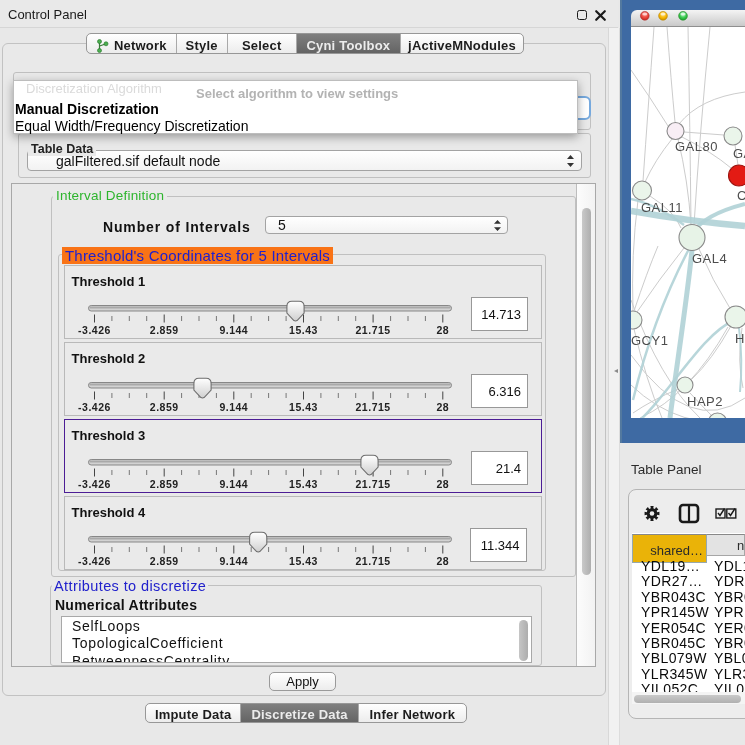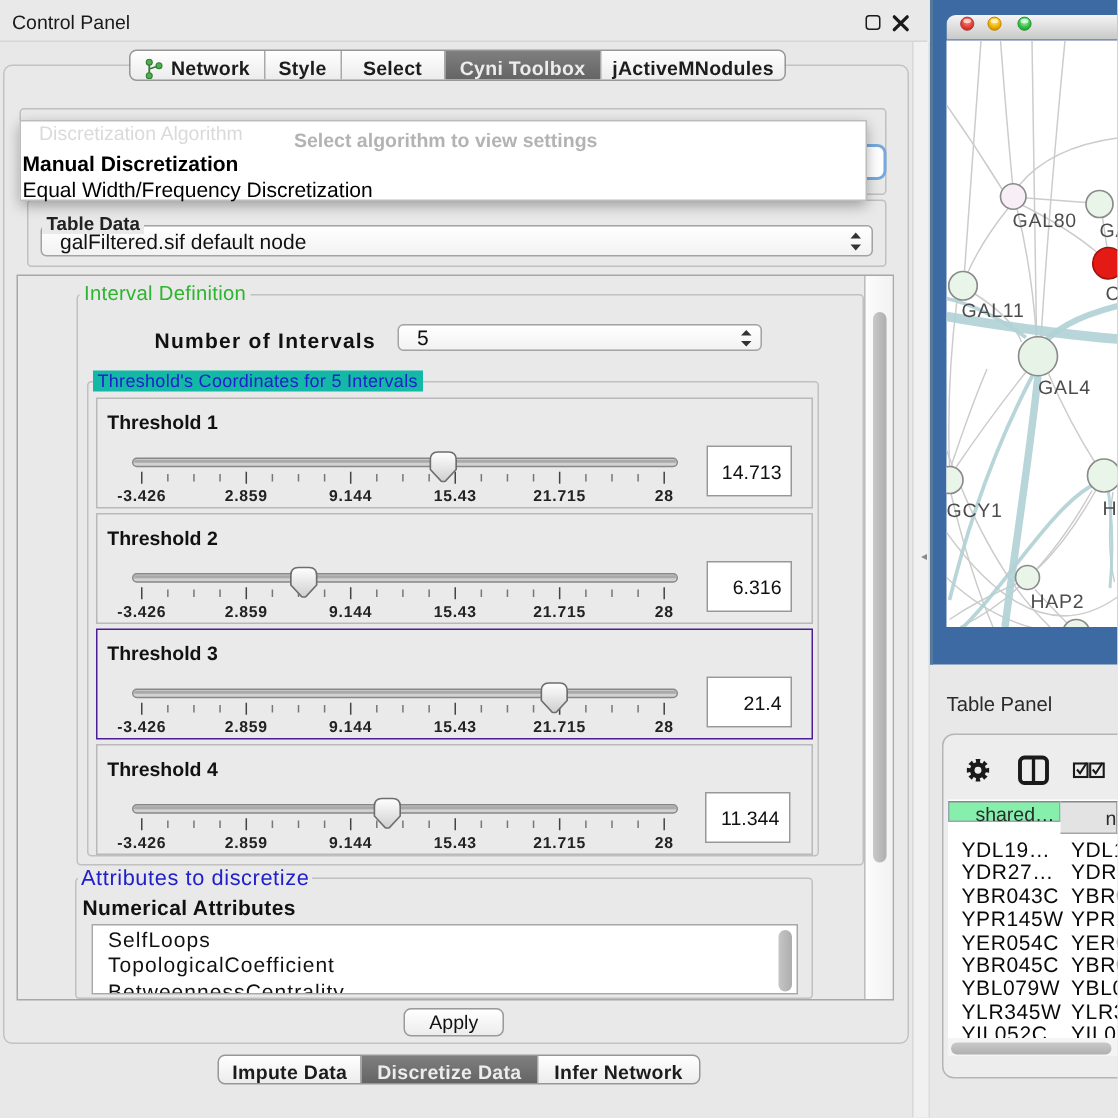--- a/index.html
+++ b/index.html
@@ -42,21 +42,21 @@
 <div class="abs" style="left:560px;top:96px;width:31px;height:24px;border:2.5px solid #76a9de;border-radius:6px;background:#fff"></div>
 
 <div class="abs" style="left:13px;top:80px;width:565px;height:54px;background:#fff;border:1px solid #bdbdbd;box-shadow:0 3px 9px rgba(0,0,0,.35);z-index:5"></div>
 <div class="abs" style="left:26px;top:81px;font-size:13px;font-weight:normal;color:#dadada;z-index:6">Discretization Algorithm</div>
 <div class="abs" style="left:196px;top:86px;font-size:13px;font-weight:bold;color:#b3b3b3;z-index:6">Select algorithm to view settings</div>
 <div class="abs" style="left:15px;top:101px;font-size:14px;font-weight:bold;color:#000;z-index:6">Manual Discretization</div>
 <div class="abs" style="left:15px;top:117.5px;font-size:14px;color:#000;z-index:6">Equal Width/Frequency Discretization</div>
 
 <div class="group" style="left:18px;top:133px;width:573px;height:45px"></div>
 <div class="abs" style="left:28px;top:142px;background:#e9e9e9;padding:0 3px;font-size:12.5px;font-weight:bold;color:#222;z-index:1">Table Data</div>
-<div class="combo" style="left:27px;top:150px;width:555px;height:21px;padding-left:12px">galFiltered.sif default node
+<div class="combo" style="left:27px;top:150px;width:555px;height:21px;padding-left:28px">galFiltered.sif default node
   <svg width="9" height="14" viewBox="0 0 9 14" style="position:absolute;right:6px;top:3px">
       <path d="M1 5 L4.5 1 L8 5 Z M1 9 L4.5 13 L8 9 Z" fill="#333"></path>
     </svg>
 </div>
 
 <div class="abs" style="left:11px;top:183px;width:585px;height:484px;background:#e9e9e9;border:1px solid #a8a8a8"></div>
 
 <div class="abs" style="left:576px;top:184px;width:19px;height:482px;background:linear-gradient(90deg,#fcfcfc,#f2f2f2);border-left:1px solid #bdbdbd"></div>
 <div class="abs" style="left:581.5px;top:208px;width:9px;height:367px;background:linear-gradient(90deg,#c9c9c9,#aeaeae);border-radius:5px"></div>
 
@@ -64,21 +64,21 @@
 <div class="abs" style="left:53px;top:188px;color:#2db52d;background:#e9e9e9;padding:0 3px;font-size:13.5px;letter-spacing:.2px;z-index:1">Interval Definition</div>
 
 <div class="abs" style="left:103px;top:219px;font-size:14px;letter-spacing:.85px;font-weight:bold">Number of Intervals</div>
 <div class="combo" style="left:265px;top:216px;width:243px;height:18px;padding-left:12px">5
   <svg width="9" height="13" viewBox="0 0 9 13" style="position:absolute;right:5px;top:2px">
       <path d="M1 4.7 L4.5 1 L8 4.7 Z M1 8.3 L4.5 12 L8 8.3 Z" fill="#333"></path>
     </svg>
 </div>
 
 <div class="group" style="left:58px;top:254px;width:488px;height:317px"></div>
-<div class="abs" style="left:62px;top:247px;background:#14b8a6;padding:0 3px;font-size:12px;letter-spacing:.2px;color:#2121cc;z-index:1">Threshold's Coordinates for 5 Intervals</div>
+<div class="abs" style="left:62px;top:247px;background:#f97316;padding:0 3px;font-size:15px;letter-spacing:.2px;color:#2121cc;z-index:1">Threshold's Coordinates for 5 Intervals</div>
 
 <div class="abs" style="left:63.5px;top:265px;width:478px;height:74px;background:#eaeaea;border:1px solid #b9b9b9">
 <div class="abs" style="left:7px;top:8px;font-size:13px;font-weight:bold">Threshold 1</div>
 <svg class="abs" style="left:0;top:0" width="476" height="72" viewBox="0 0 476 72">
 <defs>
         <linearGradient id="thg" x1="0" y1="0" x2="0" y2="1">
           <stop offset="0" stop-color="#ffffff"></stop>
           <stop offset="1" stop-color="#cfcfcf"></stop>
         </linearGradient>
       </defs>
@@ -363,21 +363,21 @@
 <line x1="49" y1="4" x2="49" y2="19" stroke="#1a1a1a" stroke-width="2.2"></line>
 <g stroke="#1a1a1a" stroke-width="1.4" fill="none">
 <rect x="76" y="7" width="9" height="9"></rect>
 <path d="M78 11 L80 13.5 L84.5 6.5"></path>
 <rect x="86.8" y="7" width="9" height="9"></rect>
 <path d="M88.5 11 L90.5 13.5 L95 6.5"></path>
 </g>
 </svg>
 
 <div class="abs" style="left:632px;top:533px;width:113px;height:160px;background:#fff;overflow:hidden"></div>
-<div class="abs" style="left:632px;top:534px;width:75px;height:14px;background:#86efac;border:1px solid #96a8ae;border-top-color:#888;font-size:13px;color:#2b2b2b;display:flex;align-items:center;justify-content:flex-end;padding-right:3px;padding-top:3px">shared…</div>
+<div class="abs" style="left:632px;top:534px;width:75px;height:29px;background:#eab308;border:1px solid #96a8ae;border-top-color:#888;font-size:13px;color:#2b2b2b;display:flex;align-items:center;justify-content:flex-end;padding-right:3px;padding-top:3px">shared…</div>
 <div class="abs" style="left:707px;top:534px;width:38px;height:22px;background:#e3e3e3;border:1px solid #a6a6a6;border-left:none;border-top-color:#888;font-size:13px;color:#2b2b2b;display:flex;align-items:center;padding-left:30px">n</div>
 <div class="abs" style="left:641px;top:559px;font-size:14px;letter-spacing:.4px;line-height:15.4px;color:#0a0a0a;white-space:pre">YDL19…
 YDR27…
 YBR043C
 YPR145W
 YER054C
 YBR045C
 YBL079W
 YLR345W
 YIL052C</div>

